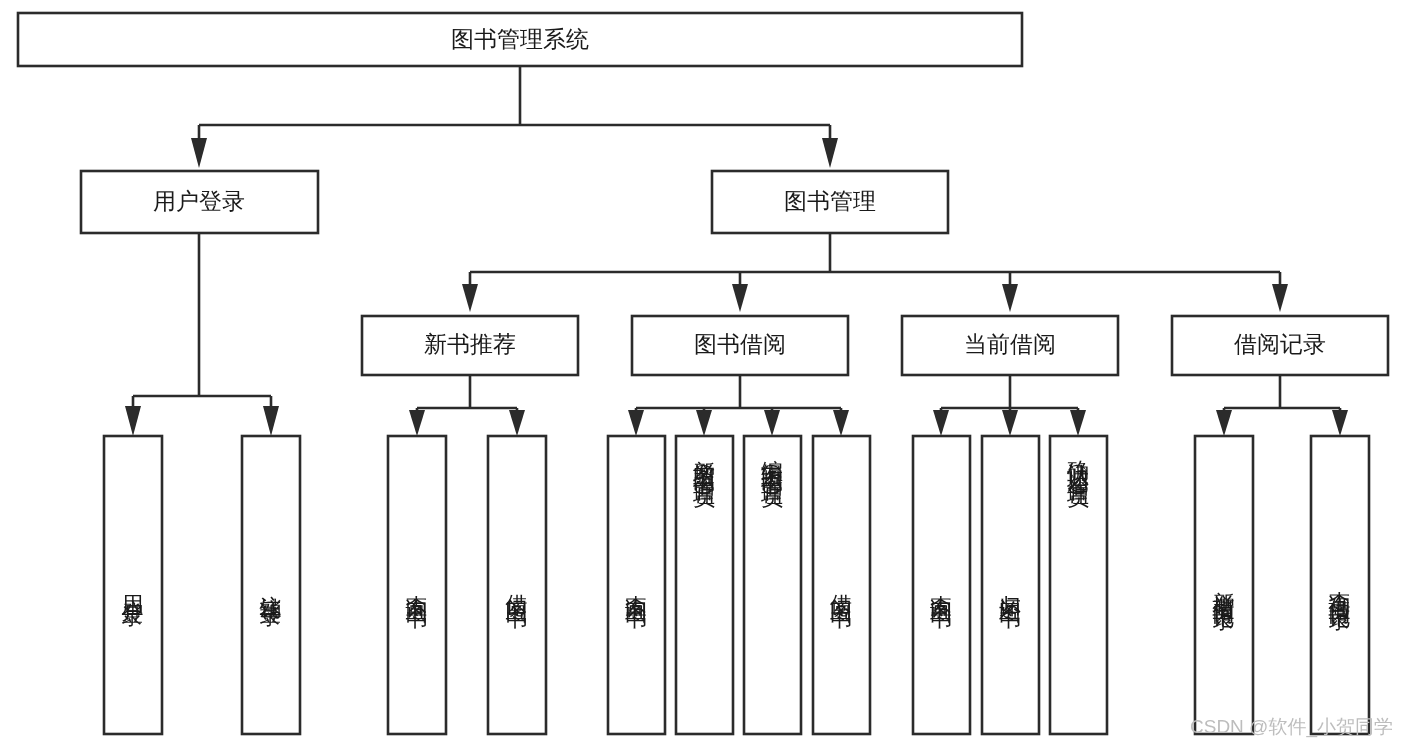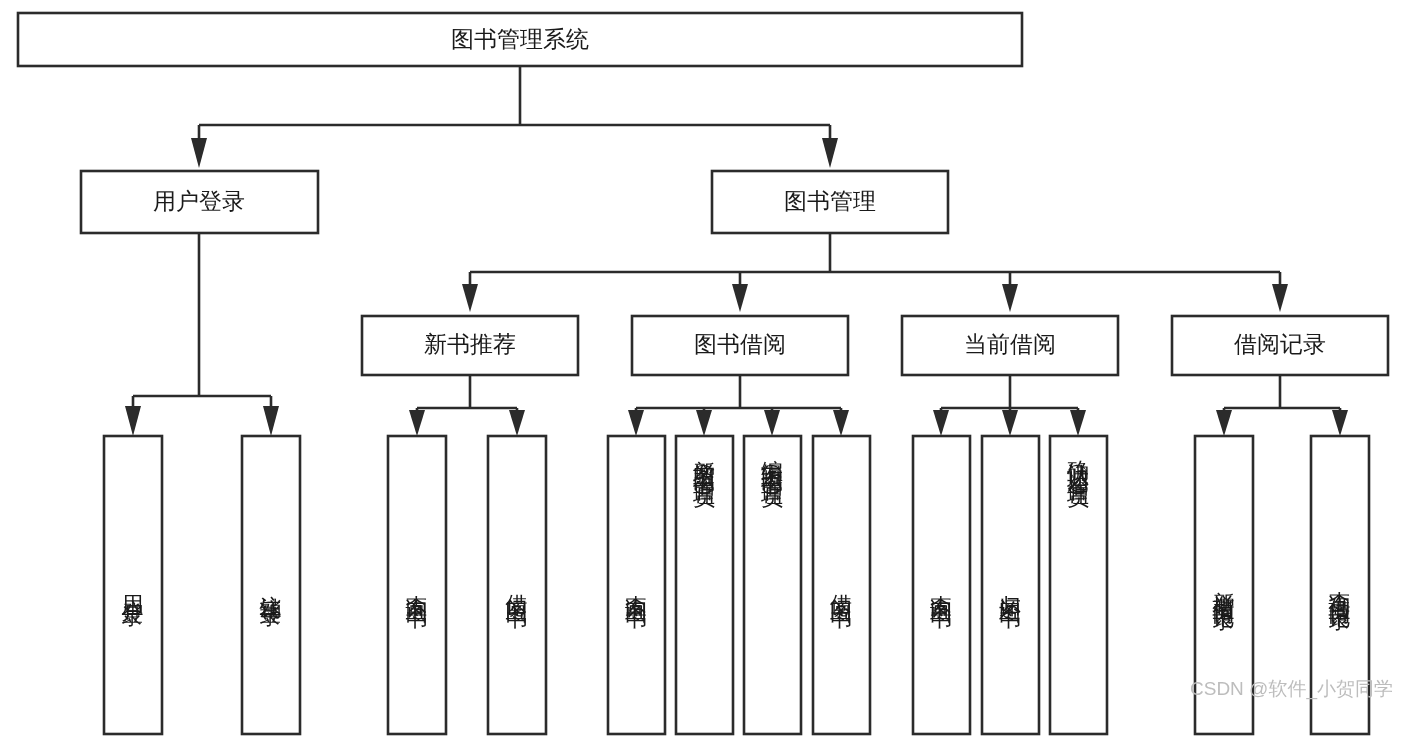--- a/index.html
+++ b/index.html
@@ -247,15 +247,15 @@
     <span class="leaf-label-text">确认归还（管理员）</span>
   </div>
 
   <div class="leaf-label-wrap" style="left:1195px; top:436px; width:58px; height:298px;">
     <span class="leaf-label-text">新增借阅记录</span>
   </div>
   <div class="leaf-label-wrap" style="left:1311px; top:436px; width:58px; height:298px;">
     <span class="leaf-label-text">查询借阅记录</span>
   </div>
 
-  <div class="watermark" style="left:1190px; top:676px;">CSDN @软件_小贺同学</div>
+  <div class="watermark" style="left:1190px; top:714px;">CSDN @软件_小贺同学</div>
 
 </div>
 
 </body></html>

